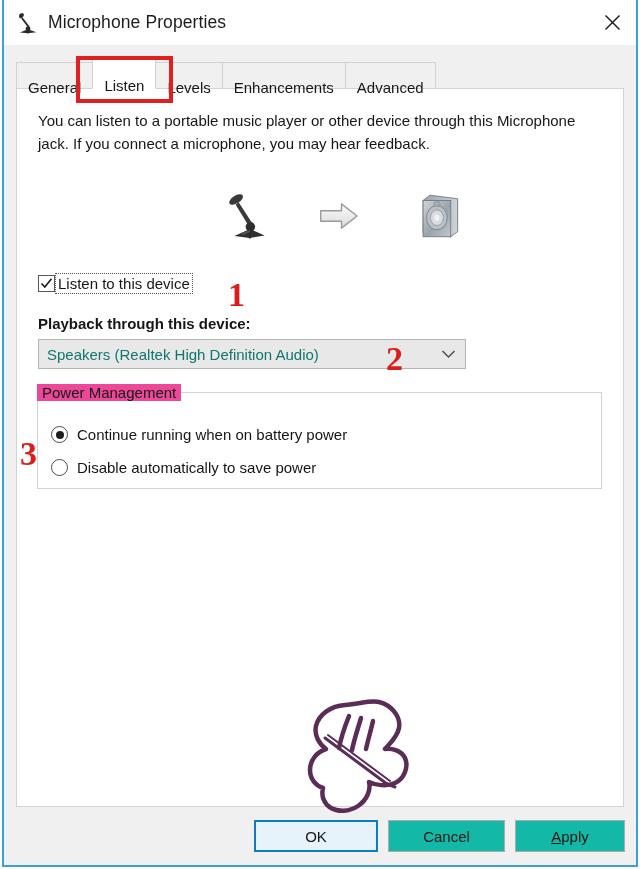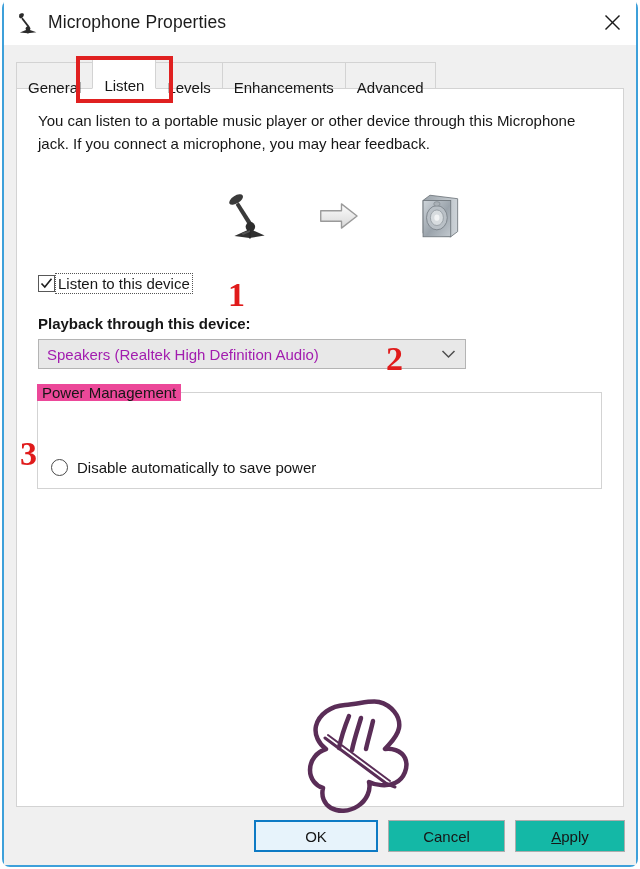--- a/index.html
+++ b/index.html
@@ -24,21 +24,20 @@
     width: 636px;
     height: 867px;
     background: #ffffff;
     border-left: 2px solid #3da0da;
     border-right: 2px solid #3da0da;
     border-bottom: 2px solid #3da0da;
     border-top: none;
     box-sizing: border-box;
     display: flex;
     flex-direction: column;
-    border-radius: 8px;
   }
 
   
   #titlebar {
     height: 45px;
     background: #ffffff;
     display: flex;
     align-items: center;
     flex: 0 0 auto;
     position: relative;
@@ -207,21 +206,21 @@
     height: 30px;
     background: #e8e8e8;
     border: 1px solid #b4b4b4;
     box-sizing: border-box;
     display: flex;
     align-items: center;
     cursor: default;
   }
   #playback-combo-text {
     font-size: 15px;
-    color: #a21caf;
+    color: #0f766e;
     margin-left: 8px;
     flex: 1 1 auto;
     white-space: nowrap;
     overflow: hidden;
     font-family: "Liberation Sans", sans-serif;
   }
   #playback-combo-arrow {
     width: 34px;
     height: 28px;
     display: flex;
@@ -452,20 +451,26 @@
         <div id="playback-combo-arrow">
           <svg width="15" height="10" viewBox="0 0 15 10">
             <polyline points="1.5,2 7.5,8 13.5,2" fill="none" stroke="#4e4e4e" stroke-width="1.5"></polyline>
           </svg>
         </div>
       </div>
 
       <div id="power-group"></div>
       <div id="power-group-title">Power Management</div>
 
+      <div class="radio-row" id="radio-battery">
+        <div class="radio-circle">
+          <div class="dot"></div>
+        </div>
+        <div class="radio-label">Continue running when on battery power</div>
+      </div>
 
       <div class="radio-row" id="radio-disable">
         <div class="radio-circle"></div>
         <div class="radio-label">Disable automatically to save power</div>
       </div>
 
     </div>
 
     <div id="buttonbar">
       <div class="dlg-btn" id="btn-ok">OK</div>

